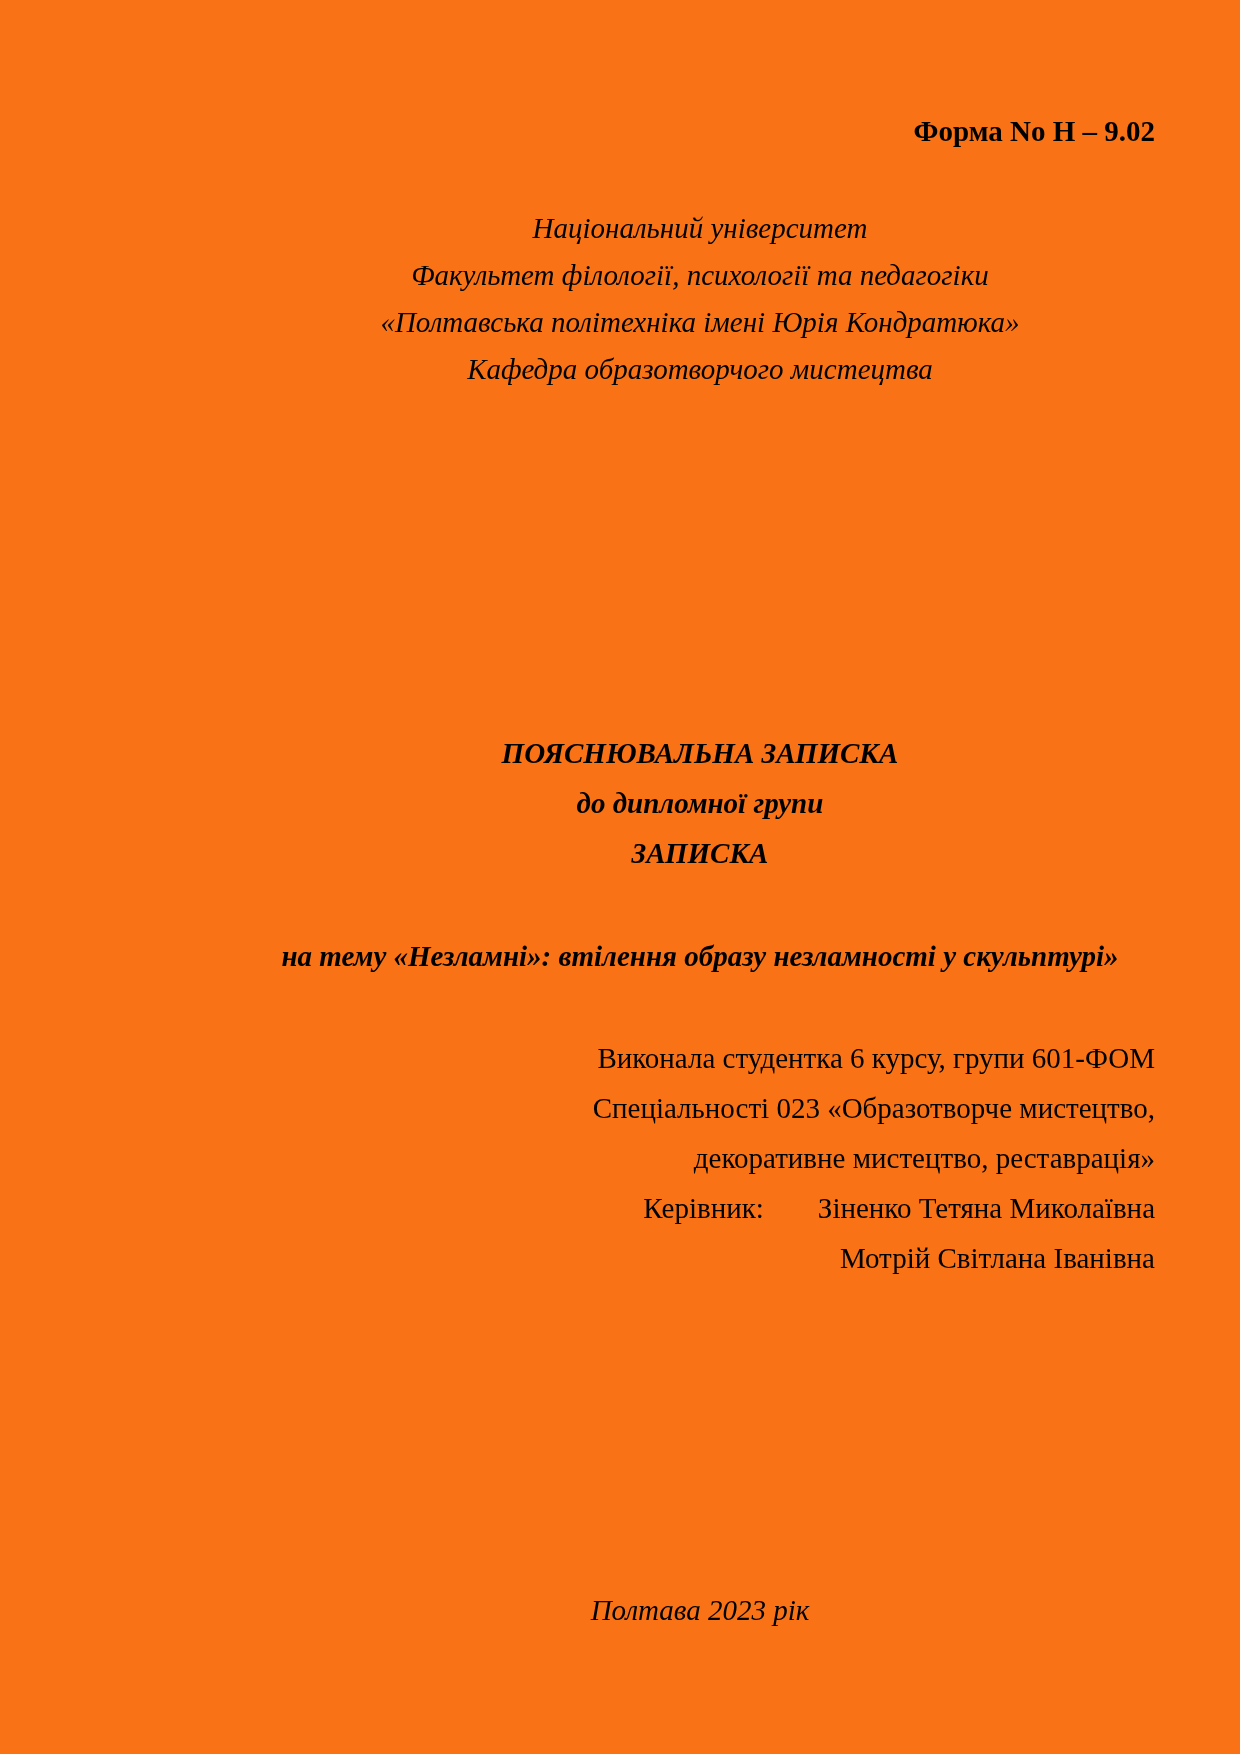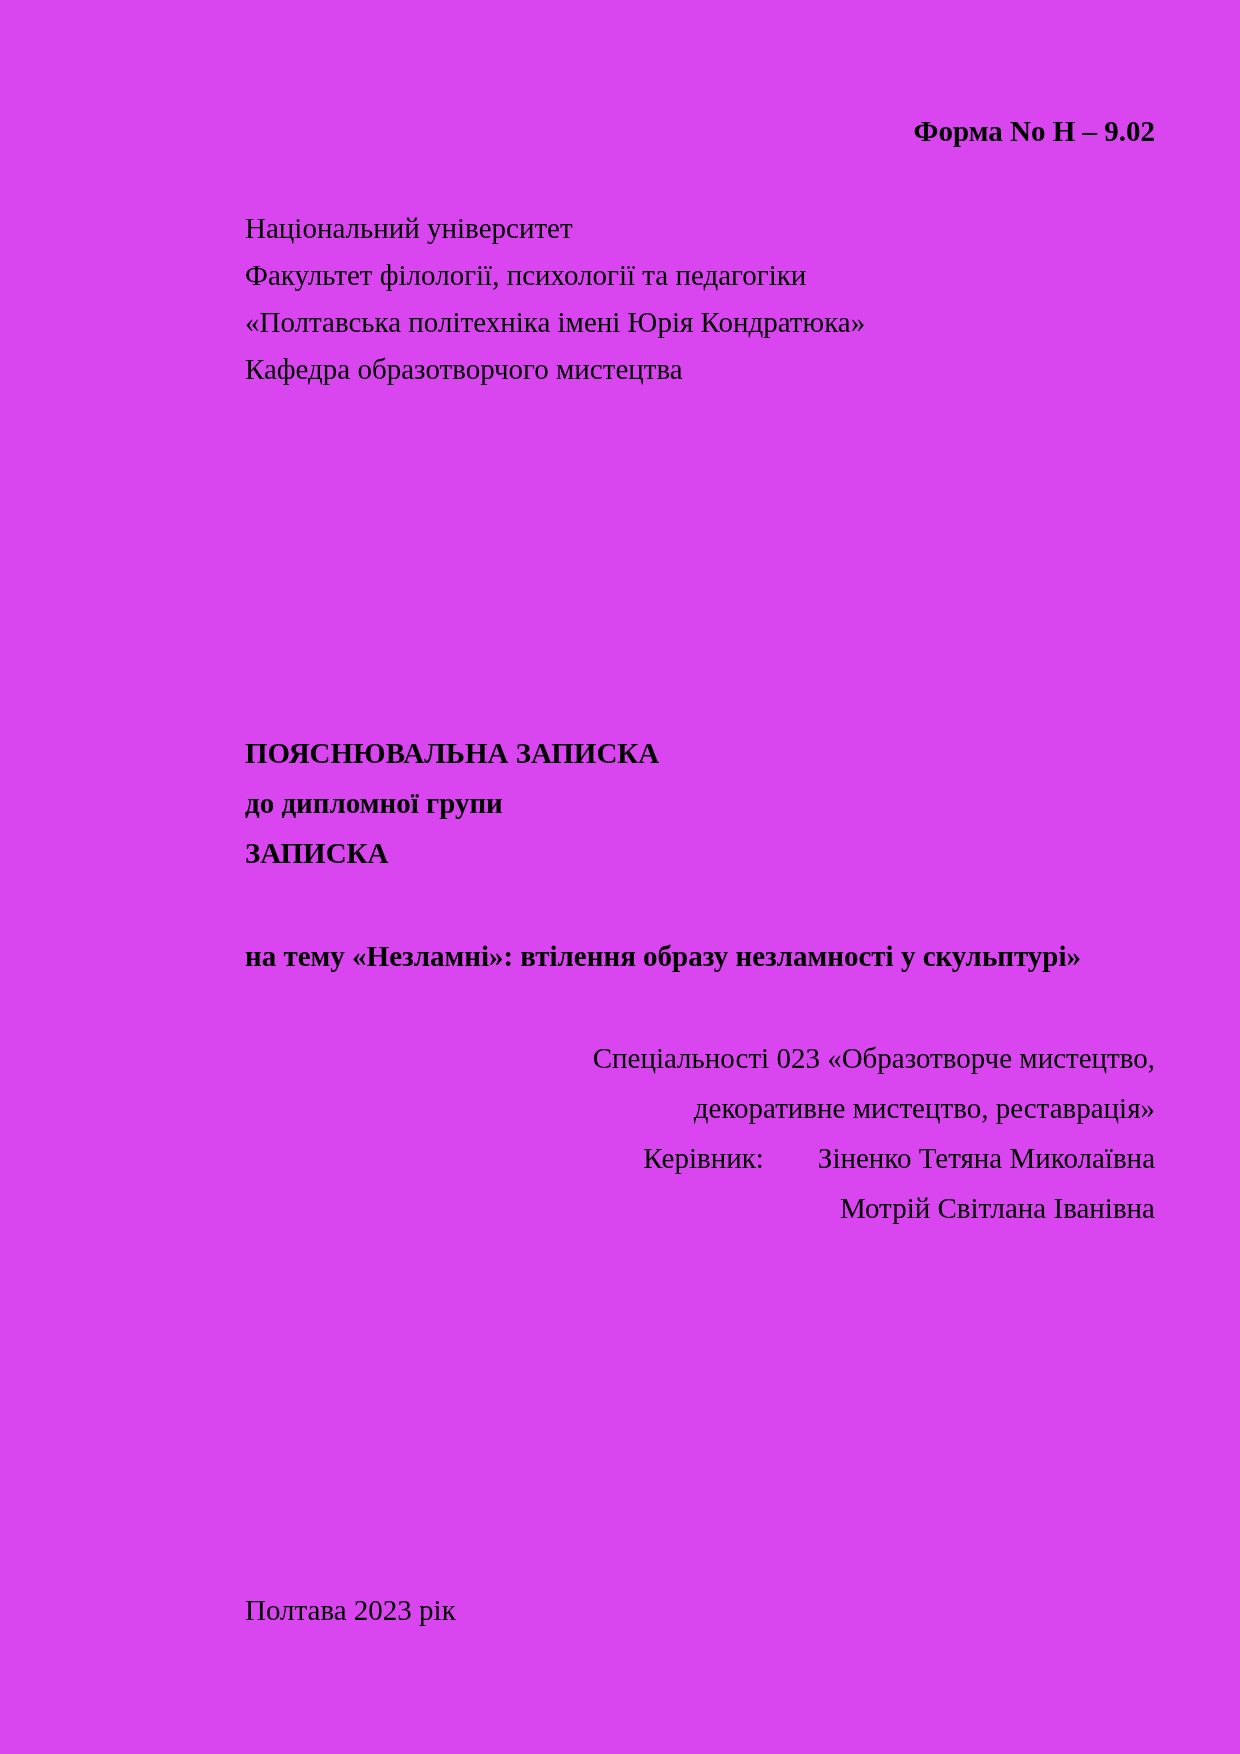--- a/index.html
+++ b/index.html
@@ -4,34 +4,34 @@
 <style>
   html, body {
     margin: 0;
     padding: 0;
     background: #ffffff;
   }
   .page {
     position: relative;
     width: 1240px;
     height: 1754px;
-    background: #d946ef;
+    background: #f97316;
     color: #000000;
     font-family: "Liberation Serif", "DejaVu Serif", serif;
     font-size: 29px;
     overflow: hidden;
   }
   .block {
     position: absolute;
     left: 245px;
     width: 910px;
     line-height: 50px;
     white-space: nowrap;
   }
-  .center { text-align: left; }
+  .center { text-align: center; font-style: italic; }
   .right  { text-align: right; }
   .bold   { font-weight: bold; }
 
   .form-line        { top: 106px; }
   .university-block { top: 205px; line-height: 47px; }
   .title-block      { top: 728px; }
   .topic-line       { top: 931px; }
   .author-block     { top: 1033px; }
   .footer-line      { top: 1585px; }
 
@@ -56,20 +56,21 @@
 
   <div class="block center bold title-block">
     <div>ПОЯСНЮВАЛЬНА ЗАПИСКА</div>
     <div>до дипломної групи</div>
     <div>ЗАПИСКА</div>
   </div>
 
   <div class="block center bold topic-line">на тему «Незламні»: втілення образу незламності у скульптурі»</div>
 
   <div class="block right author-block">
+    <div>Виконала студентка 6 курсу, групи 601-ФОМ</div>
     <div>Спеціальності 023 «Образотворче мистецтво,</div>
     <div>декоративне мистецтво, реставрація»</div>
     <div>
       <span>Керівник:</span><span class="supervisor-gap"></span><span>Зіненко Тетяна Миколаївна</span>
     </div>
     <div>Мотрій Світлана Іванівна</div>
   </div>
 
   <div class="block center footer-line">Полтава 2023 рік</div>
 

